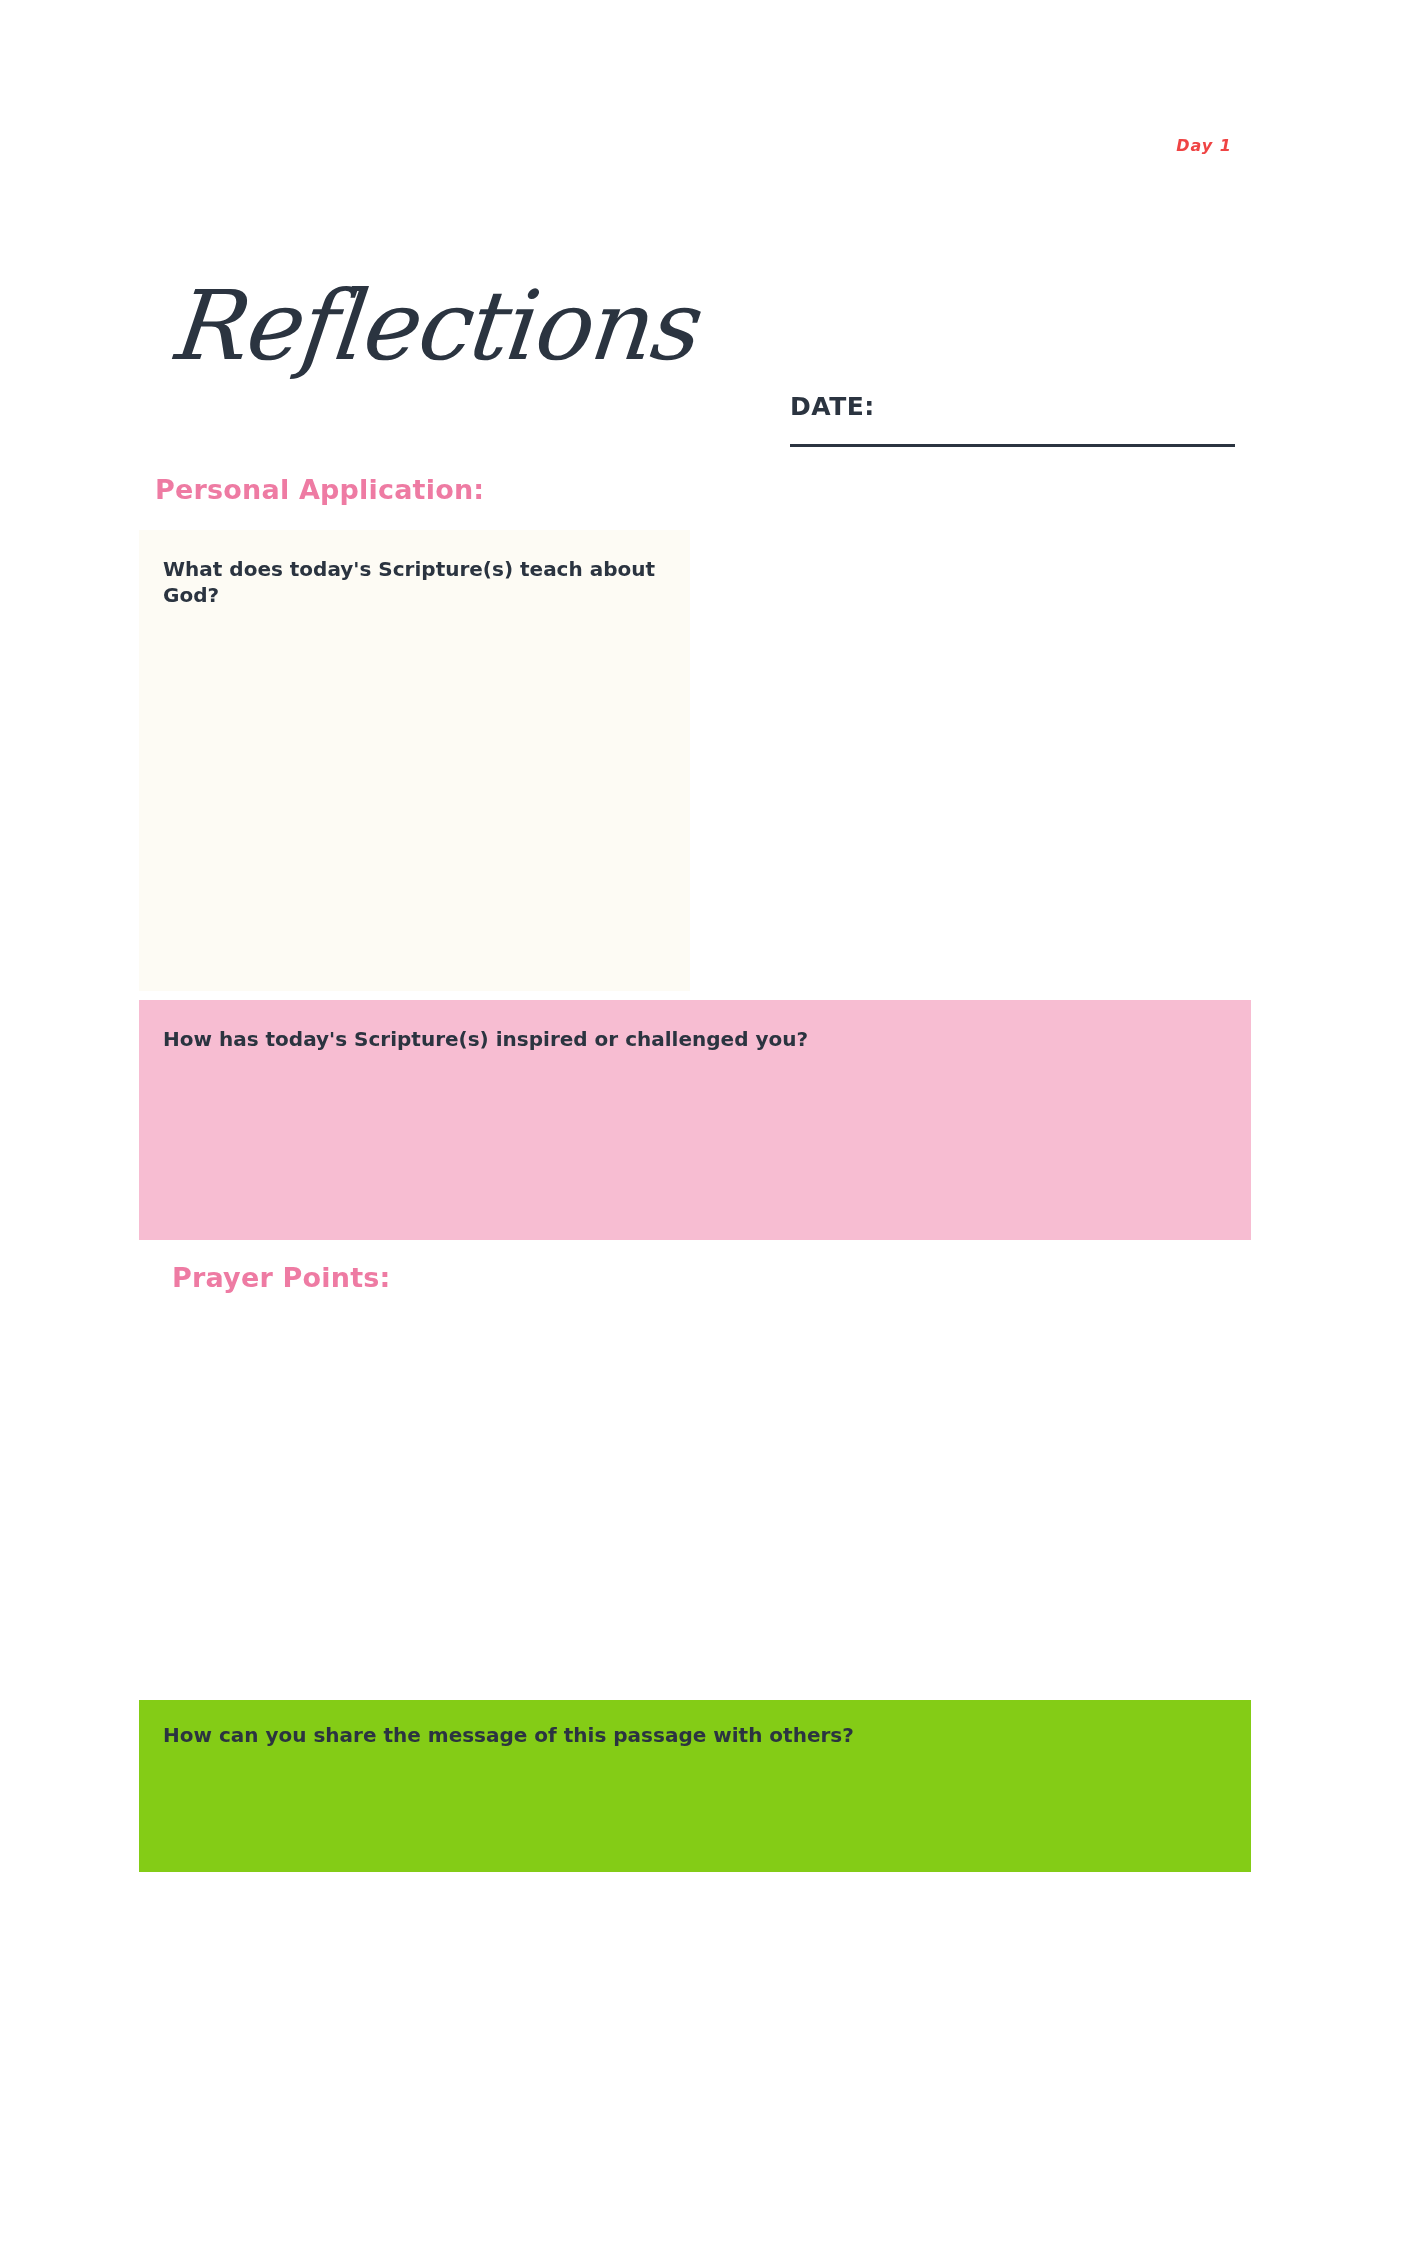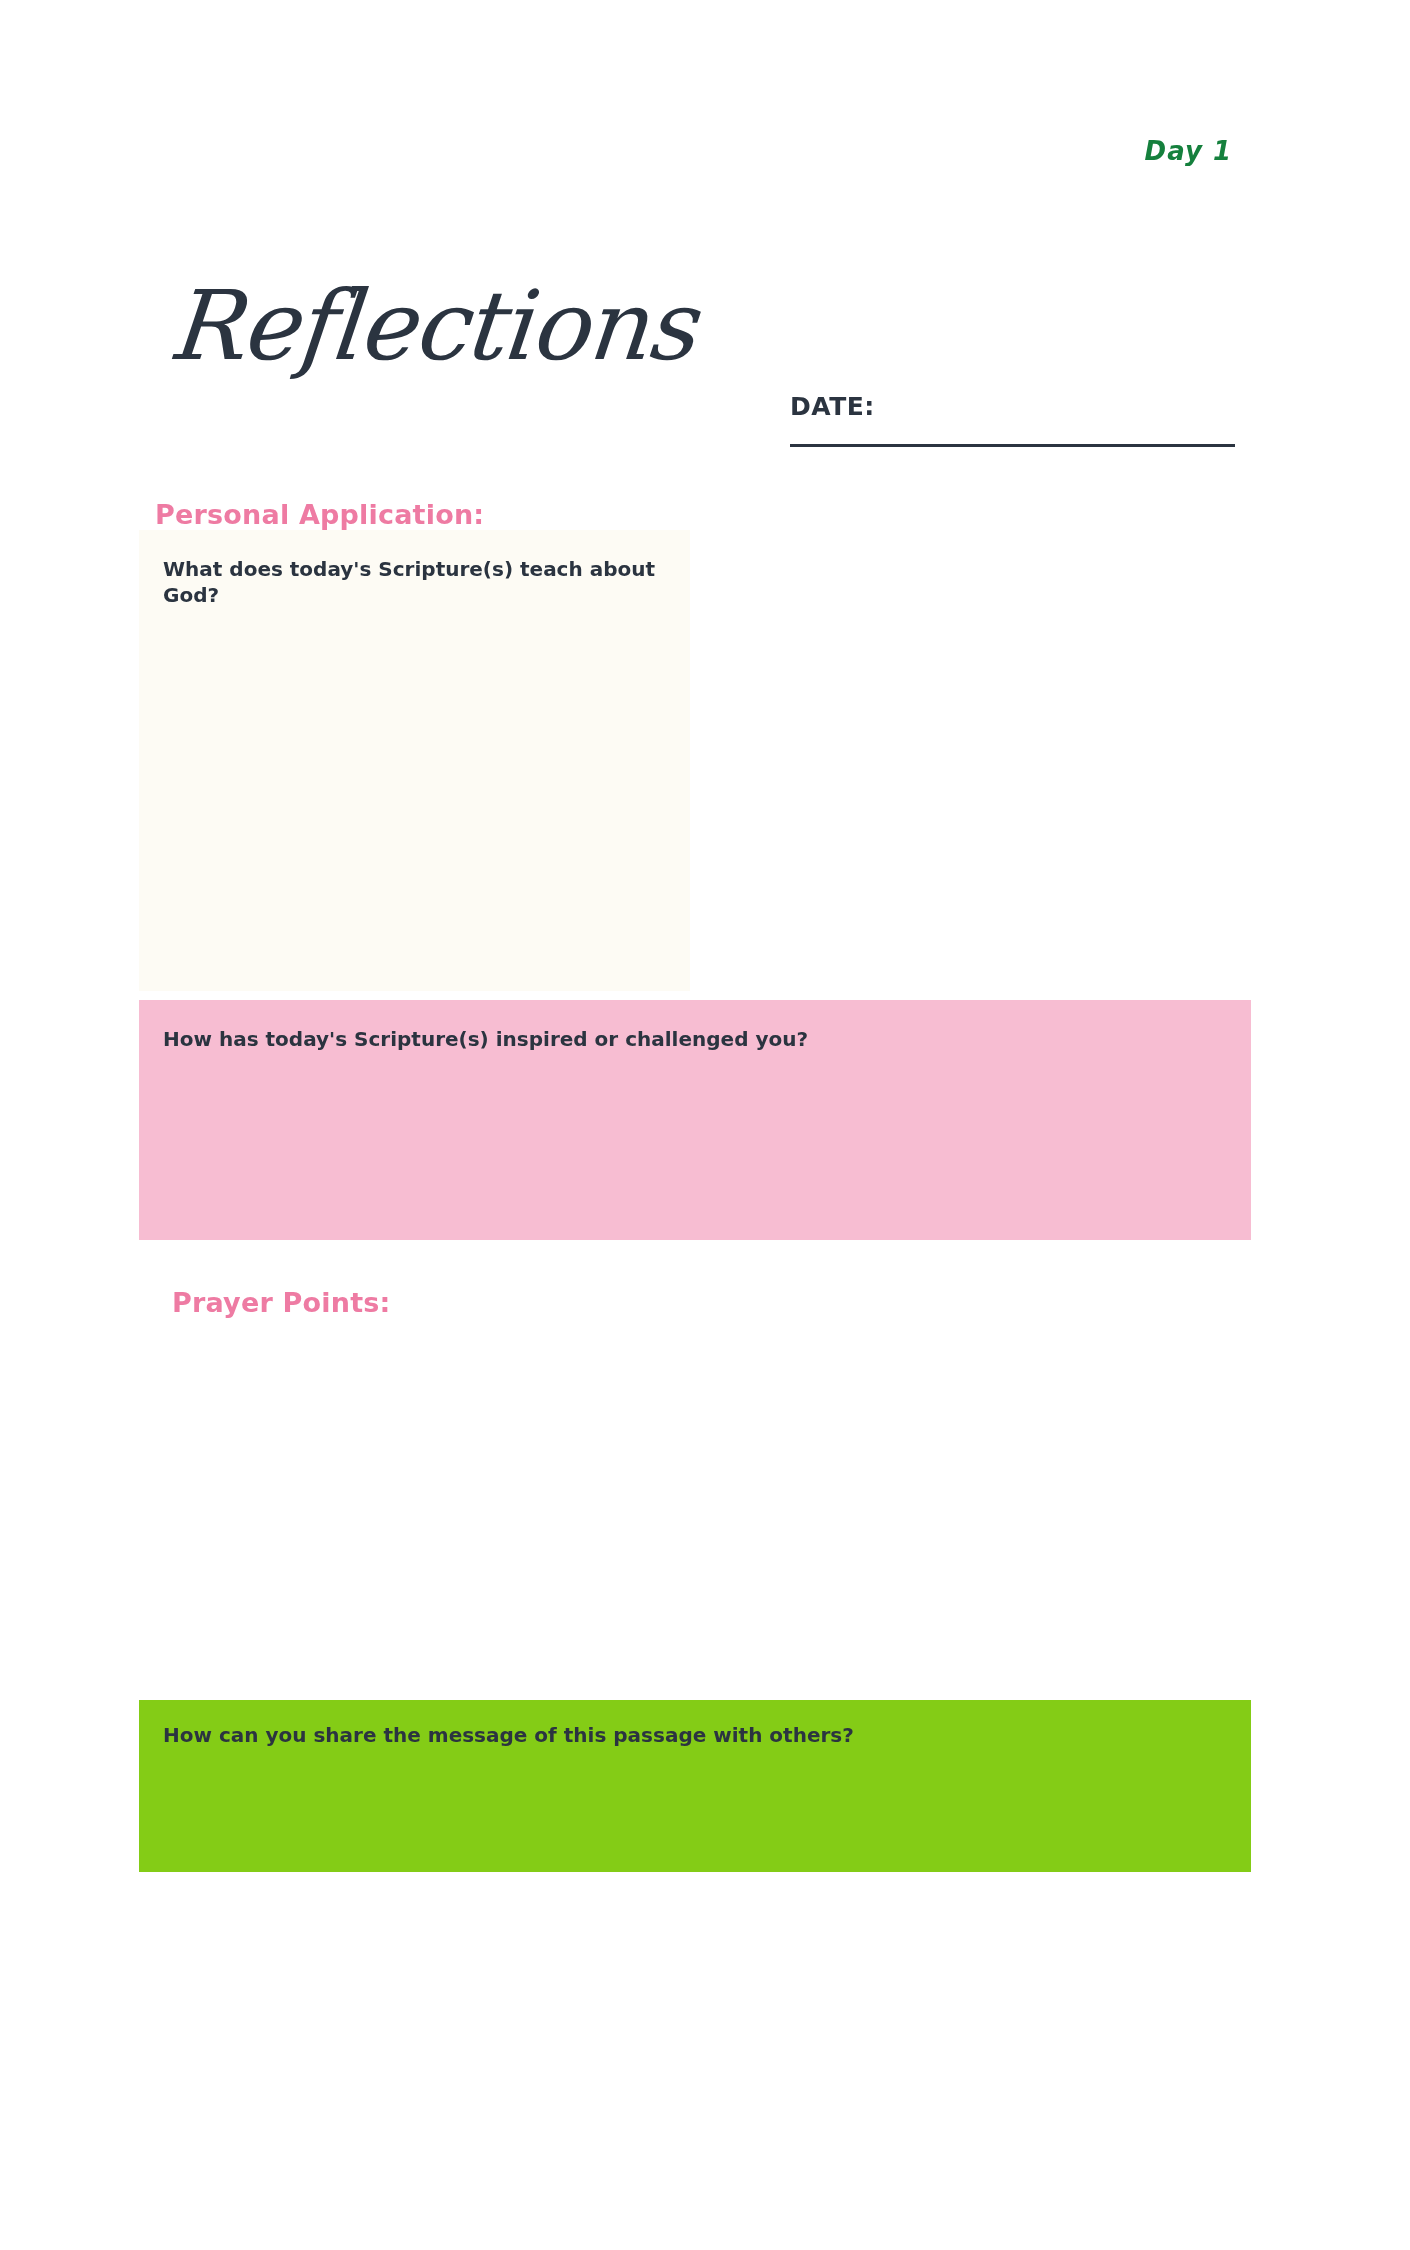--- a/index.html
+++ b/index.html
@@ -22,23 +22,23 @@
     background: #ffffff;
   }
 
   
   .day-label {
     position: absolute;
     top: 136px;
     right: 178px;
     font-family: "DejaVu Sans", sans-serif;
     font-weight: 700;
-    font-size: 26px;
+    font-size: 16px;
     letter-spacing: 1px;
-    color: #15803d;
+    color: #ef4444;
     font-style: italic;
   }
 
   
   .title-script {
     position: absolute;
     left: 178px;
     top: 278px;
     font-family: "DejaVu Serif", serif;
     font-style: italic;
@@ -67,21 +67,20 @@
   }
 
   
   .section-heading {
     position: absolute;
     font-family: "DejaVu Sans", sans-serif;
     font-weight: 700;
     font-size: 27px;
     color: #ee7ba3;
     letter-spacing: 0.2px;
-    margin-top: 25px;
   }
   #personal-application-heading { left: 155px; top: 474px; }
   #prayer-points-heading { left: 172px; top: 1262px; }
 
   
   .box {
     position: absolute;
     box-sizing: border-box;
   }
   .box-label {

